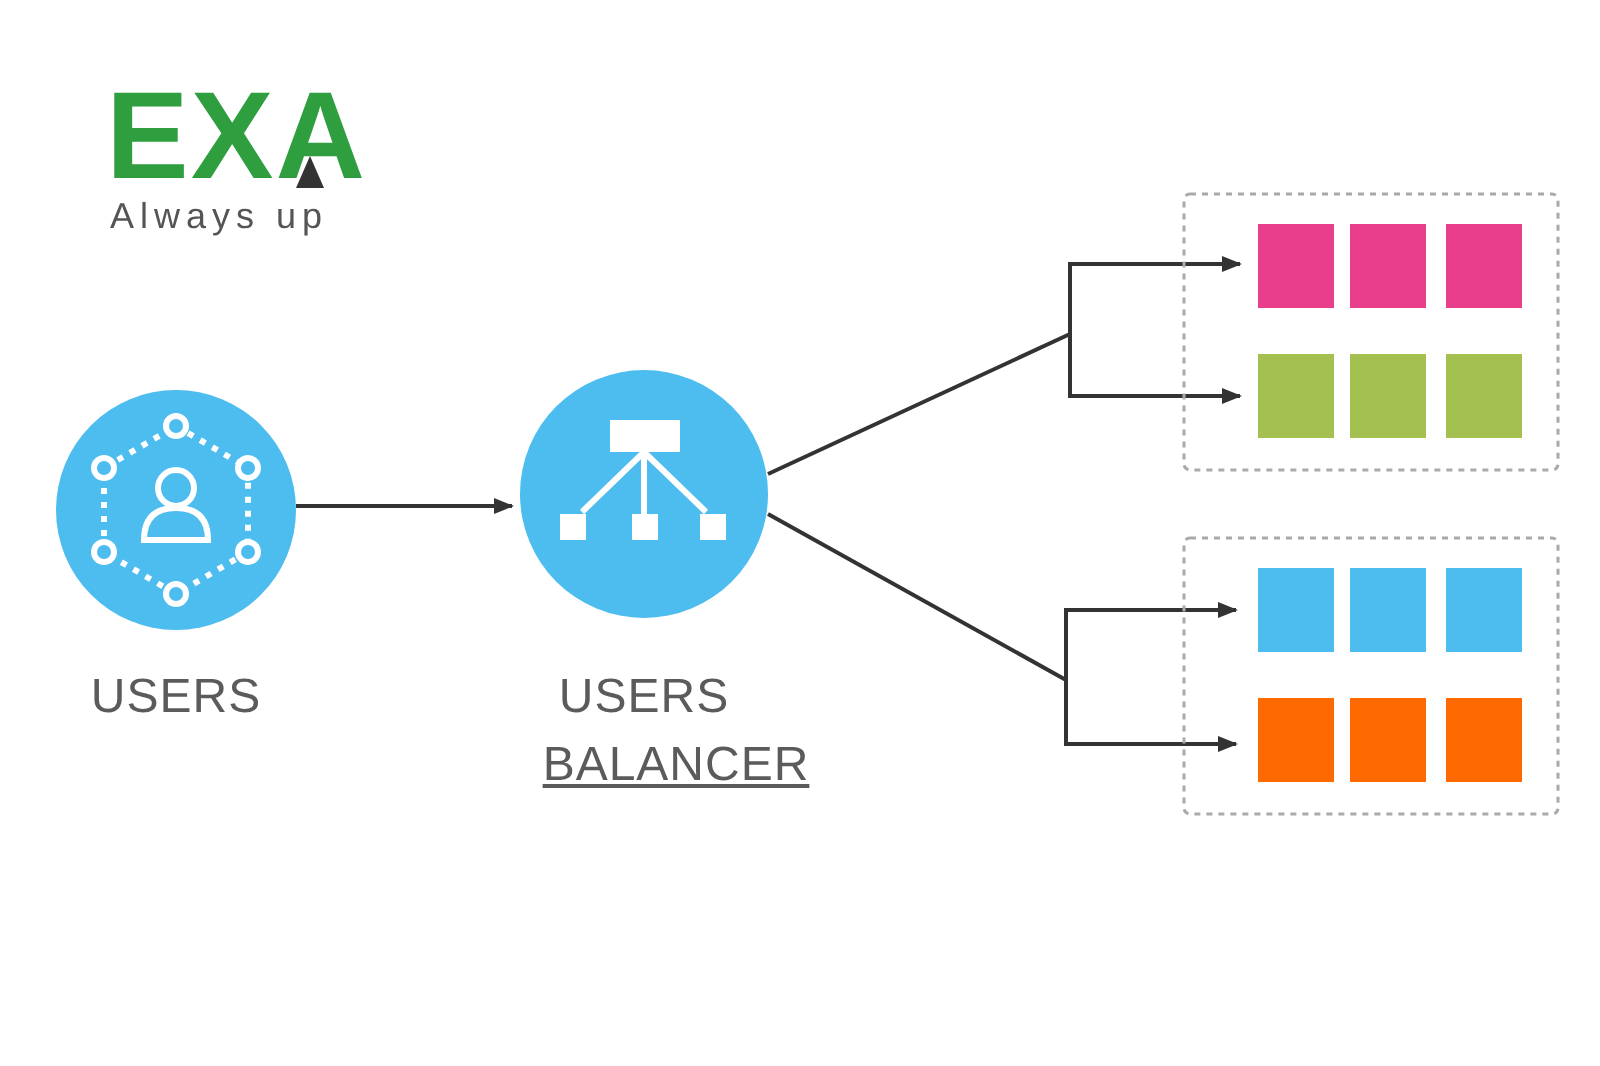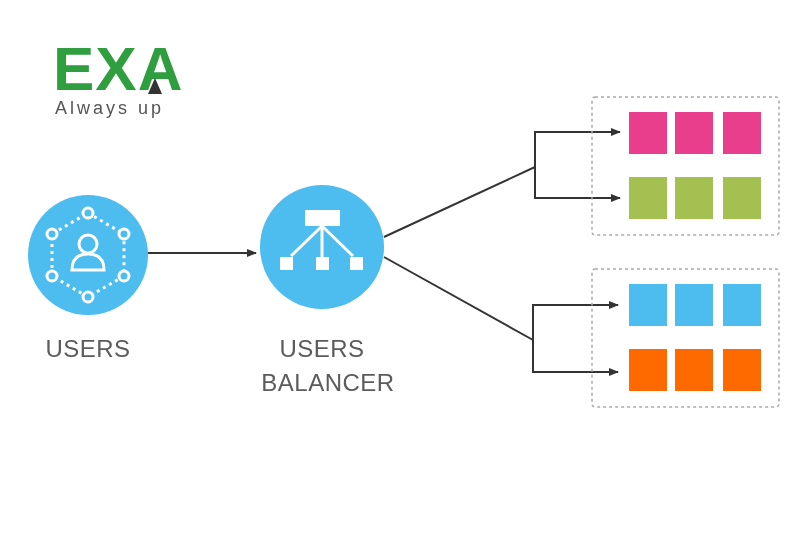--- a/index.html
+++ b/index.html
@@ -81,13 +81,13 @@
       <rect x="675" y="284" width="38" height="42" fill="#4dbcef"></rect>
       <rect x="723" y="284" width="38" height="42" fill="#4dbcef"></rect>
       <rect x="629" y="349" width="38" height="42" fill="#ff6a00"></rect>
       <rect x="675" y="349" width="38" height="42" fill="#ff6a00"></rect>
       <rect x="723" y="349" width="38" height="42" fill="#ff6a00"></rect>
     </g>
 </svg>
 
 <div class="label" style="left:28px; top:334px; width:120px;">USERS</div>
 <div class="label" style="left:242px; top:334px; width:160px;">USERS</div>
-<div class="label" style="left:248px; top:368px; width:160px;">BALANCER</div>
+<div class="label" style="left:258px; top:368px; width:160px;text-decoration:underline;">BALANCER</div>
 
 </body></html>

